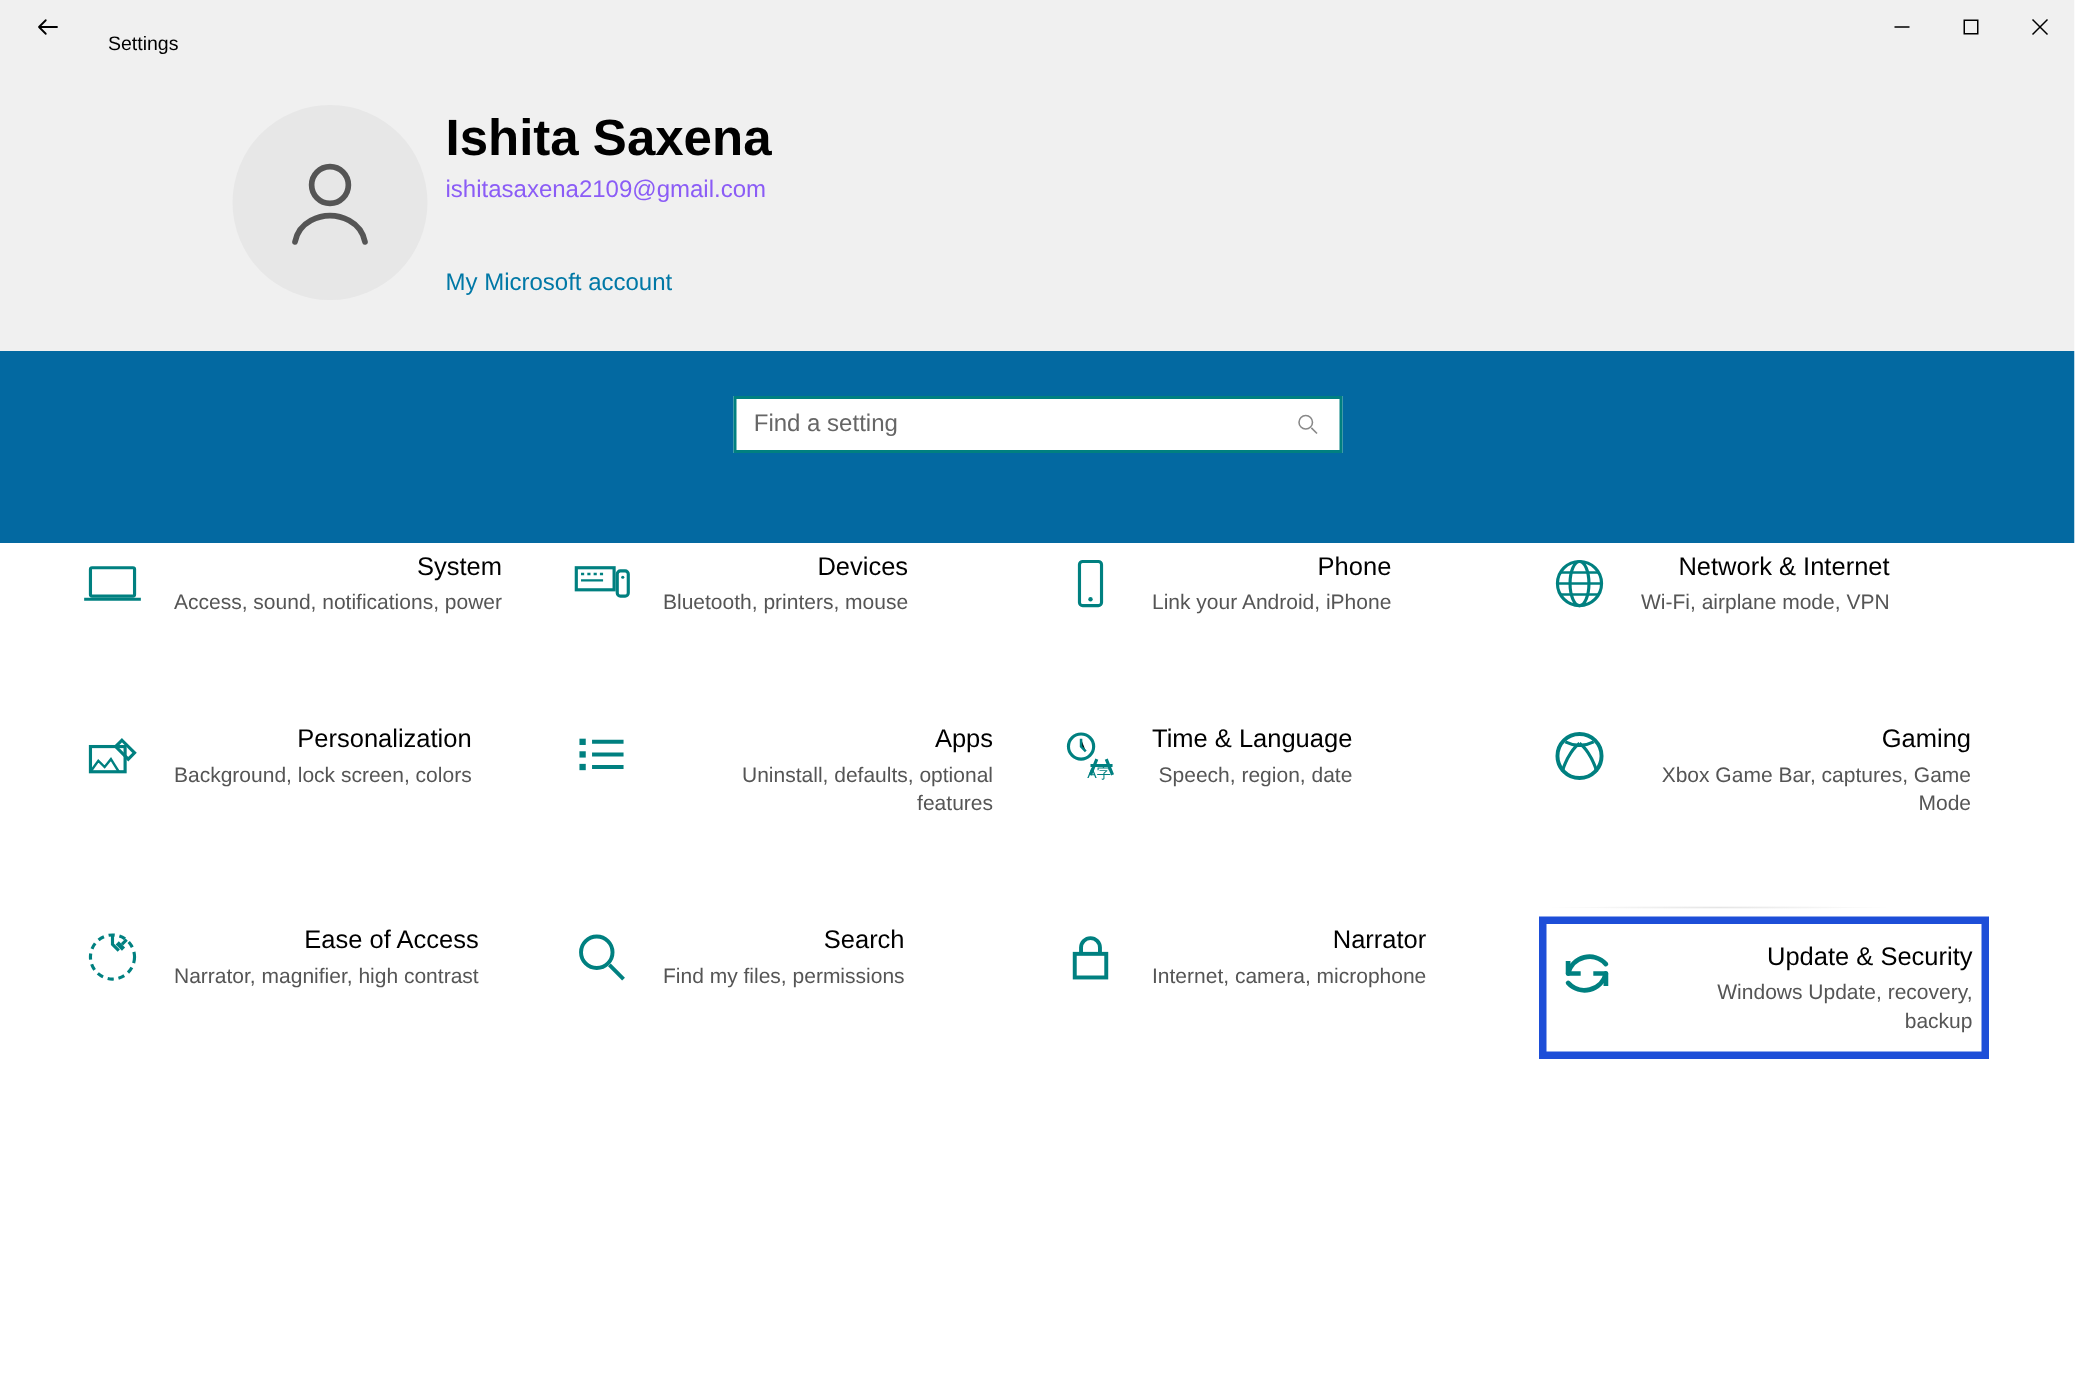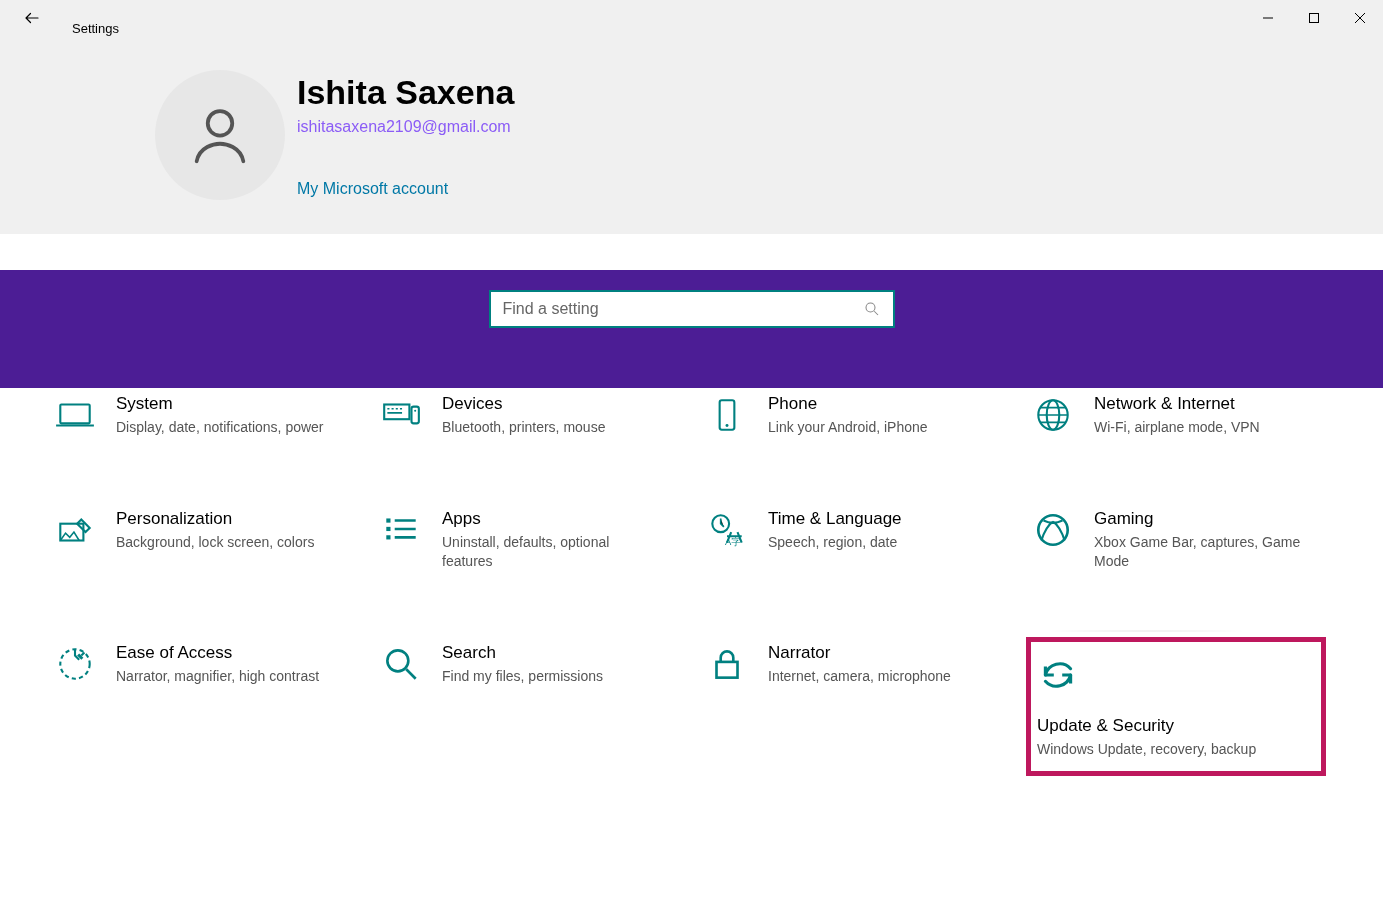--- a/index.html
+++ b/index.html
@@ -29,46 +29,47 @@
     display:flex; align-items: center; gap: 12px;
   }
   .avatar {
     width: 130px; height: 130px; border-radius: 50%;
     background: #e7e7e7;
     display:flex; align-items:center; justify-content:center;
   }
   .user-name { font-size: 34px; font-weight: 600; color:#000; margin-bottom: 6px;}
   .user-email { font-size: 16px; color:#8b5cf6; margin-bottom: 4px;}
   .ms-link { font-size: 16px; color:#0078a6; cursor:pointer;margin-top:44px; }
-  .search-row { display:flex; justify-content:center; padding: 20px 0 60px 0; background:#4c1d95;margin-top:36px;}
+  .search-row { display:flex; justify-content:center; padding: 30px 0 60px 0; background:#0369a1;}
   .search-field {
     width: 406px; height: 38px;
     border: 2px solid #008080;
     display:flex; align-items:center; padding: 0 12px;
     background:#fff;
   }
   .search-field input {
     flex:1; border:none; outline:none; font-size:16px; color:#666;
     background:transparent;
   }
   .search-field input::placeholder { color:#666; }
   .search-icon { width: 18px; height: 18px; fill:none; stroke:#888;}
   .grid {
     display:grid;
     grid-template-columns: repeat(4, 300px);
     column-gap: 26px;
     row-gap: 60px;
     padding-left: 48px;
     background:#fff;
+    text-align:right;
   }
   .tile { display:flex; gap:20px; cursor:pointer; padding: 6px 6px;}
   .tile-icon { width: 42px; height: 42px; flex-shrink:0; color:#008080; }
   .tile-title { font-size: 17px; font-weight:400; color:#000; margin-bottom: 4px;}
   .tile-desc { font-size: 14px; color:#555; max-width: 220px; line-height:1.35;}
-  .highlighted { border: 5px solid #be185d; padding: 12px 6px; flex-direction: column;}
+  .highlighted { border: 5px solid #1d4ed8; padding: 12px 6px;}
   .shadow-pad { position:relative; }
   .shadow-pad::before {
     content:""; position:absolute; left:0; right:60px; top:-12px; height:2px;
     background: radial-gradient(ellipse at center, rgba(0,0,0,0.1), transparent 70%);
   }
   svg { display:block; }
 </style>
 </head>
 <body>
 
@@ -128,21 +129,21 @@
 
   <div class="tile">
     <div class="tile-icon">
       <svg viewBox="0 0 40 40">
           <rect x="6" y="10" width="28" height="18" rx="1" stroke="#008080" stroke-width="2" fill="none"></rect>
           <path d="M2 30h36" stroke="#008080" stroke-width="2"></path>
         </svg>
     </div>
     <div>
       <div class="tile-title">System</div>
-      <div class="tile-desc">Display, date, notifications, power</div>
+      <div class="tile-desc">Access, sound, notifications, power</div>
     </div>
   </div>
 
   <div class="tile">
     <div class="tile-icon">
       <svg viewBox="0 0 40 40">
           <rect x="4" y="10" width="24" height="14" stroke="#008080" stroke-width="2" fill="none"></rect>
           <path d="M7 14h2M11 14h2M15 14h2M19 14h2M7 18h14" stroke="#008080" stroke-width="1.5"></path>
           <rect x="30" y="12" width="7" height="16" rx="2" stroke="#008080" stroke-width="2" fill="none"></rect>
           <circle cx="33.5" cy="16" r="1" fill="#008080"></circle>

